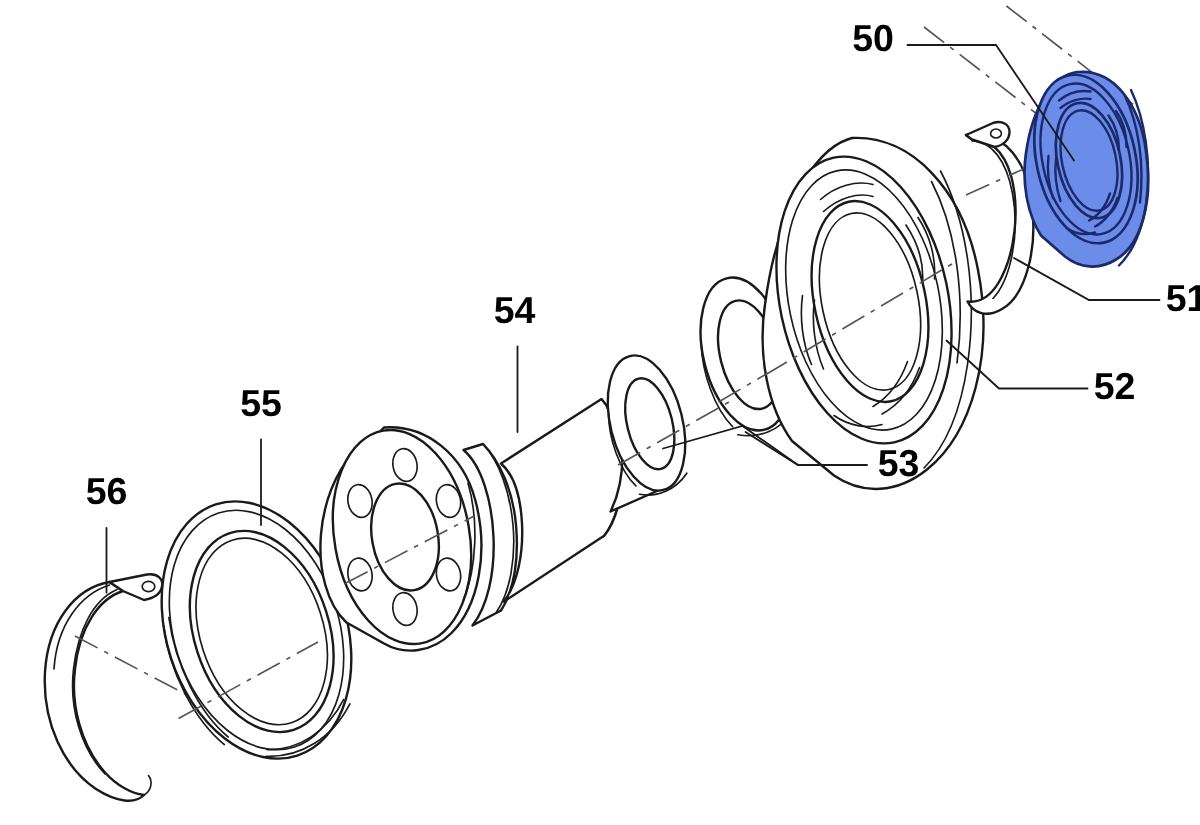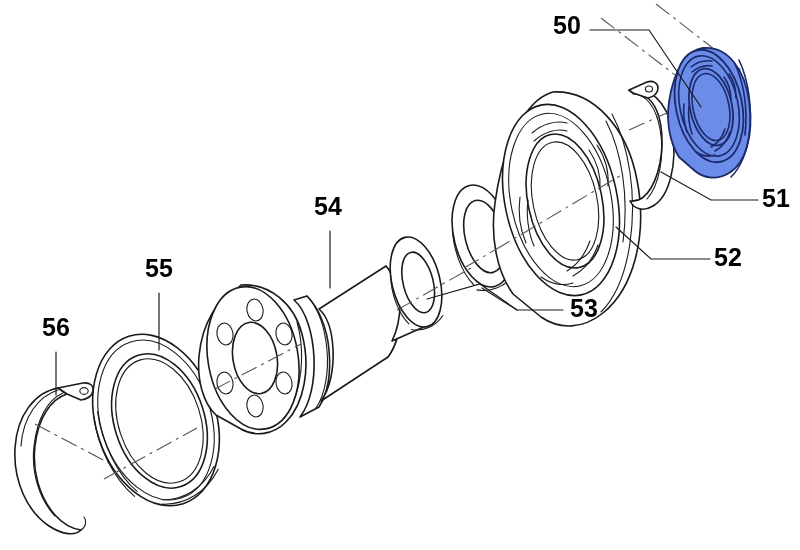--- a/index.html
+++ b/index.html
@@ -9,21 +9,21 @@
   }
   body {
     width: 800px;
     height: 550px;
     font-family: "Liberation Sans", sans-serif;
     overflow: hidden;
     position: relative;
   }
   #diagram-root {
     position: absolute;
-    top: 0; left: 1px;
+    top: 0; left: 16px;
     width: 656px;
     height: 550px;
   }
   svg.diagram {
     display: block;
     width: 800px;
     height: 550px;
     background: #ffffff;
   }
   .callout-text {

